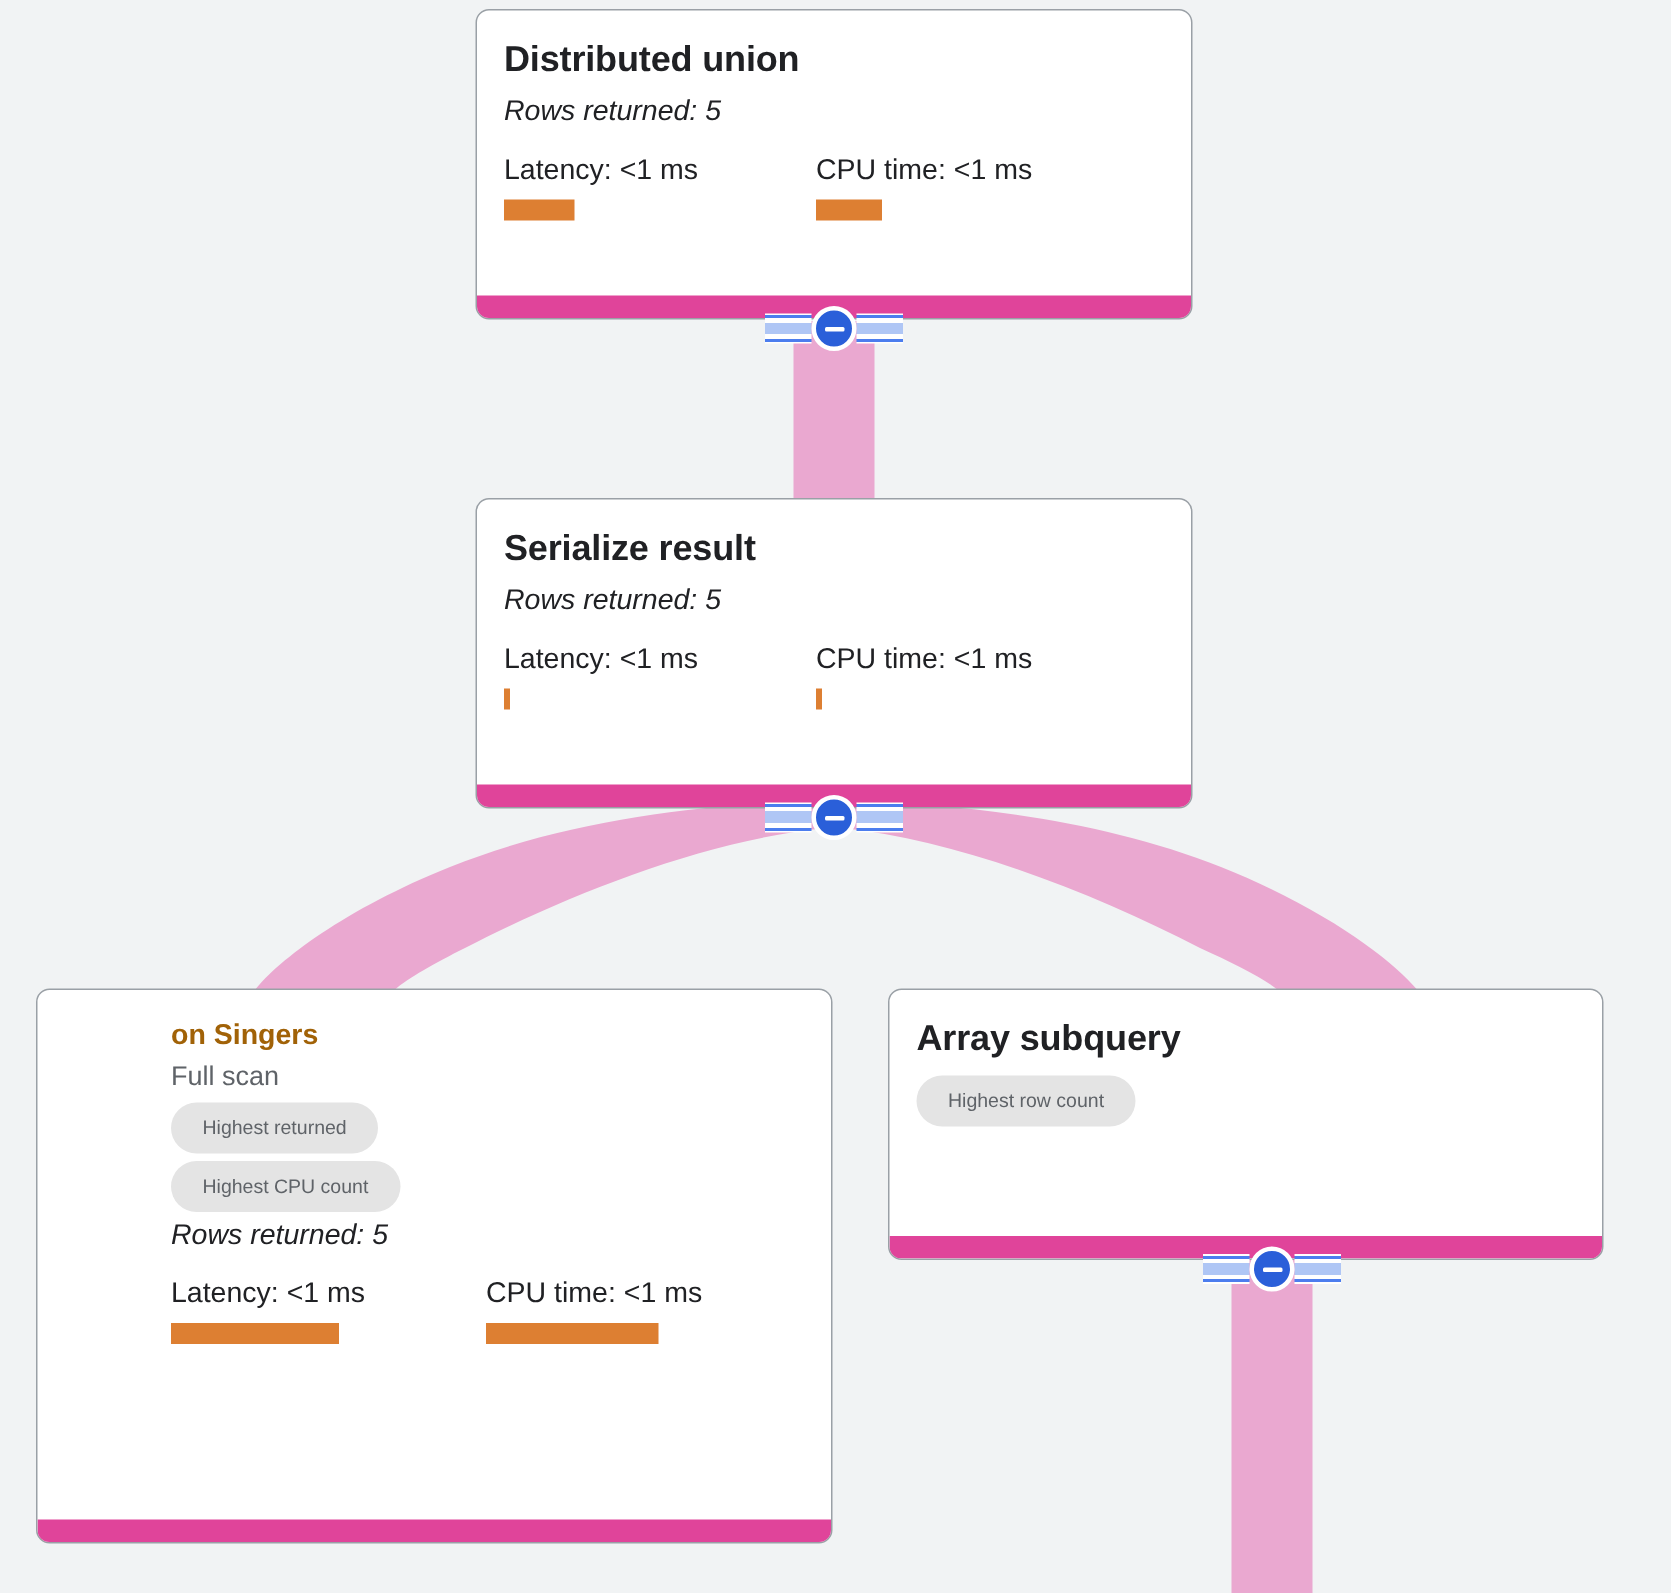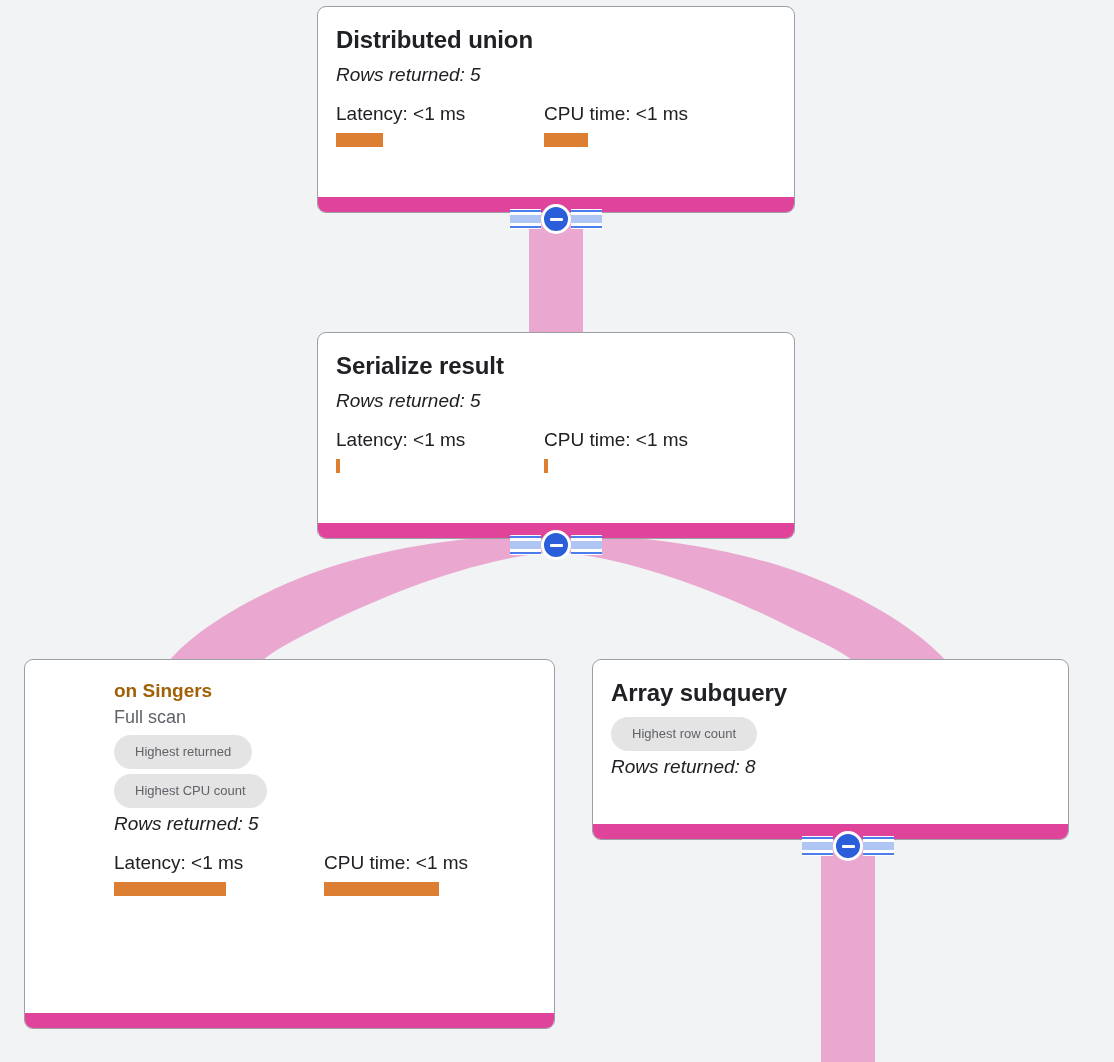--- a/index.html
+++ b/index.html
@@ -289,21 +289,20 @@
   </div>
 
   <div class="node" style="left:592px; top:659px; width:477px; height:181px;">
     <div class="node-body">
       <div class="title-row">
         <div class="node-title">Array subquery</div>
       </div>
       <div class="badge-wrap">
         <div><span class="badge">Highest row count</span></div>
       </div>
-      <p class="rows-line">Rows returned: 8</p>
     </div>
     <div class="node-accent"></div>
   </div>
 
   <div class="toggle" style="left:848px; top:846px;">
     <div class="rail left"></div>
     <div class="rail right"></div>
     <div class="knob"></div>
   </div>
 

